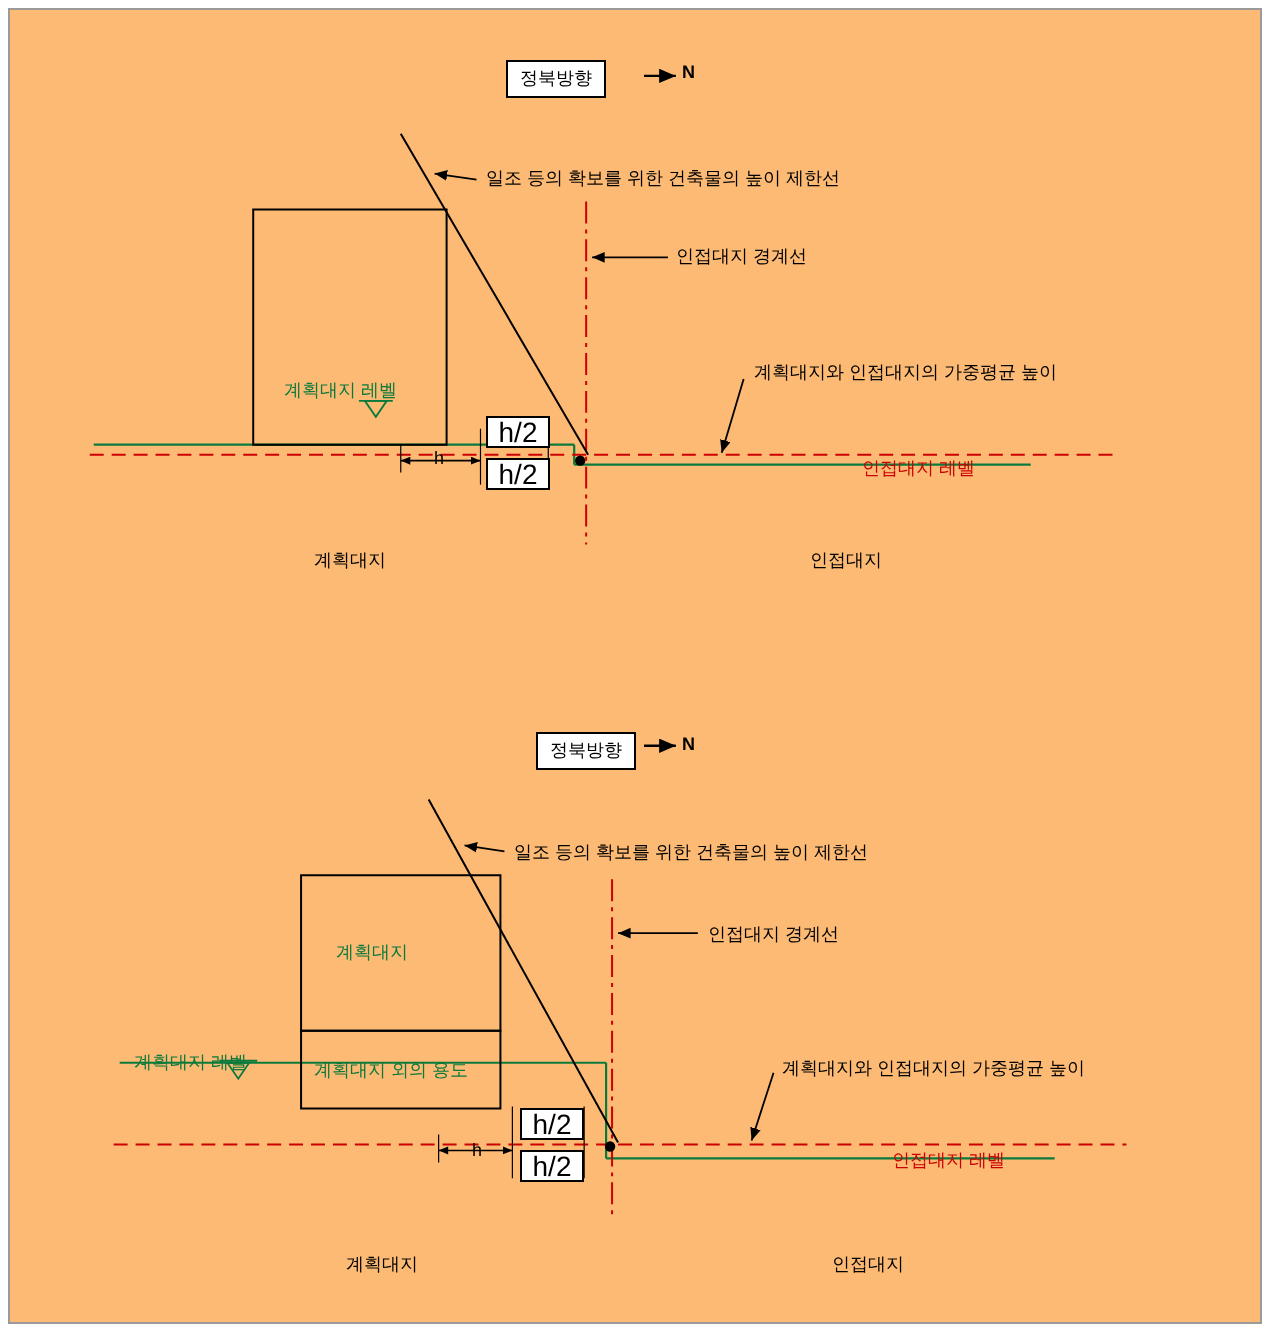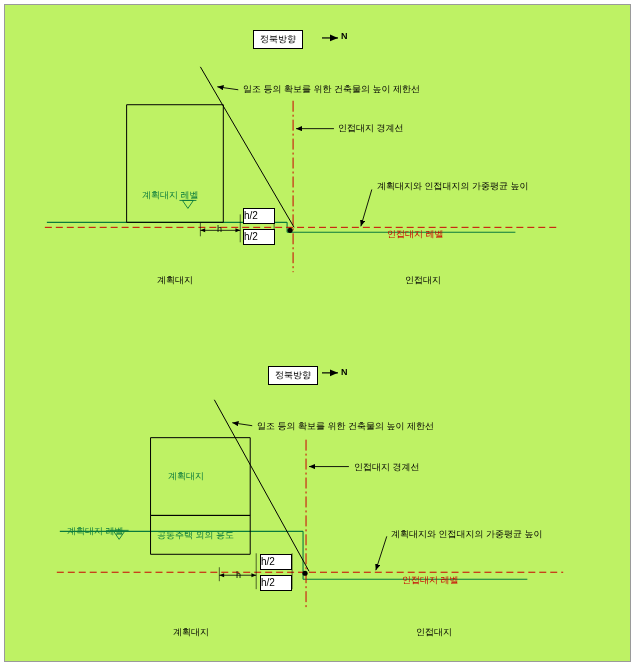--- a/index.html
+++ b/index.html
@@ -1,25 +1,25 @@
 <!DOCTYPE html>
 <html><head>
 <meta charset="utf-8">
 <style>
   html,body{margin:0;padding:0;background:#ffffff;}
   body{font-family:"Liberation Sans", sans-serif;}
   #page{position:relative;width:635px;height:666px;background:#ffffff;overflow:hidden;}
-  .frame{position:absolute;left:4px;top:4px;width:627px;height:658px;border:1px solid #9a9a9a;box-sizing:border-box;background:#bef264;}
+  .frame{position:absolute;left:4px;top:4px;width:627px;height:658px;border:1px solid #9a9a9a;box-sizing:border-box;background:#fdba74;}
 
   .diagram{position:absolute;left:0;top:0;width:100%;height:100%;}
   .lbl{position:absolute;font-size:9px;color:#000;white-space:nowrap;line-height:11px;}
   .lbl-green{color:#0a7a3c;}
-  .lbl-red{color:#cc0000;}
+  .lbl-red{color:#cc0000;margin-left:44px;}
   .lbl-box{position:absolute;border:1px solid #000;font-size:9px;padding:2px 6px;background:#fff;white-space:nowrap;}
-  .hbox{position:absolute;border:1px solid #000;font-size:10px;background:#fff;white-space:nowrap;}
+  .hbox{position:absolute;border:1px solid #000;font-size:14px;text-align:center;background:#fff;white-space:nowrap;}
   .north{position:absolute;font-size:9px;font-weight:bold;}
   svg{position:absolute;left:0;top:0;overflow:visible;}
 </style>
 </head>
 <body>
 
 <div id="page">
   <div class="frame">
 
     <svg class="diagram" width="627" height="658" viewBox="0 0 627 658">
@@ -125,21 +125,21 @@
     </div>
     <div class="north" style="left:336px;top:362px;">N</div>
 
     <div class="lbl" style="left:252px;top:416px;">일조 등의 확보를 위한 건축물의 높이 제한선</div>
     <div class="lbl" style="left:349px;top:457px;">인접대지 경계선</div>
     <div class="lbl" style="left:386px;top:524px;">계획대지와 인접대지의 가중평균 높이</div>
     <div class="lbl lbl-green" style="left:62px;top:521px;">계획대지 레벨</div>
     <div class="lbl lbl-red" style="left:397px;top:570px;">인접대지 레벨</div>
 
     <div class="lbl lbl-green" style="left:163px;top:466px;">계획대지</div>
-    <div class="lbl lbl-green" style="left:152px;top:525px;">공동주택 외의 용도</div>
+    <div class="lbl lbl-green" style="left:152px;top:525px;">계획대지 외의 용도</div>
 
     <div class="lbl" style="left:231px;top:565px;">h</div>
     <div class="hbox" style="left:255px;top:549px;width:30px;height:14px;line-height:14px;">h/2</div>
     <div class="hbox" style="left:255px;top:570px;width:30px;height:14px;line-height:14px;">h/2</div>
 
     <div class="lbl" style="left:168px;top:622px;">계획대지</div>
     <div class="lbl" style="left:411px;top:622px;">인접대지</div>
 
   </div>
 </div>

